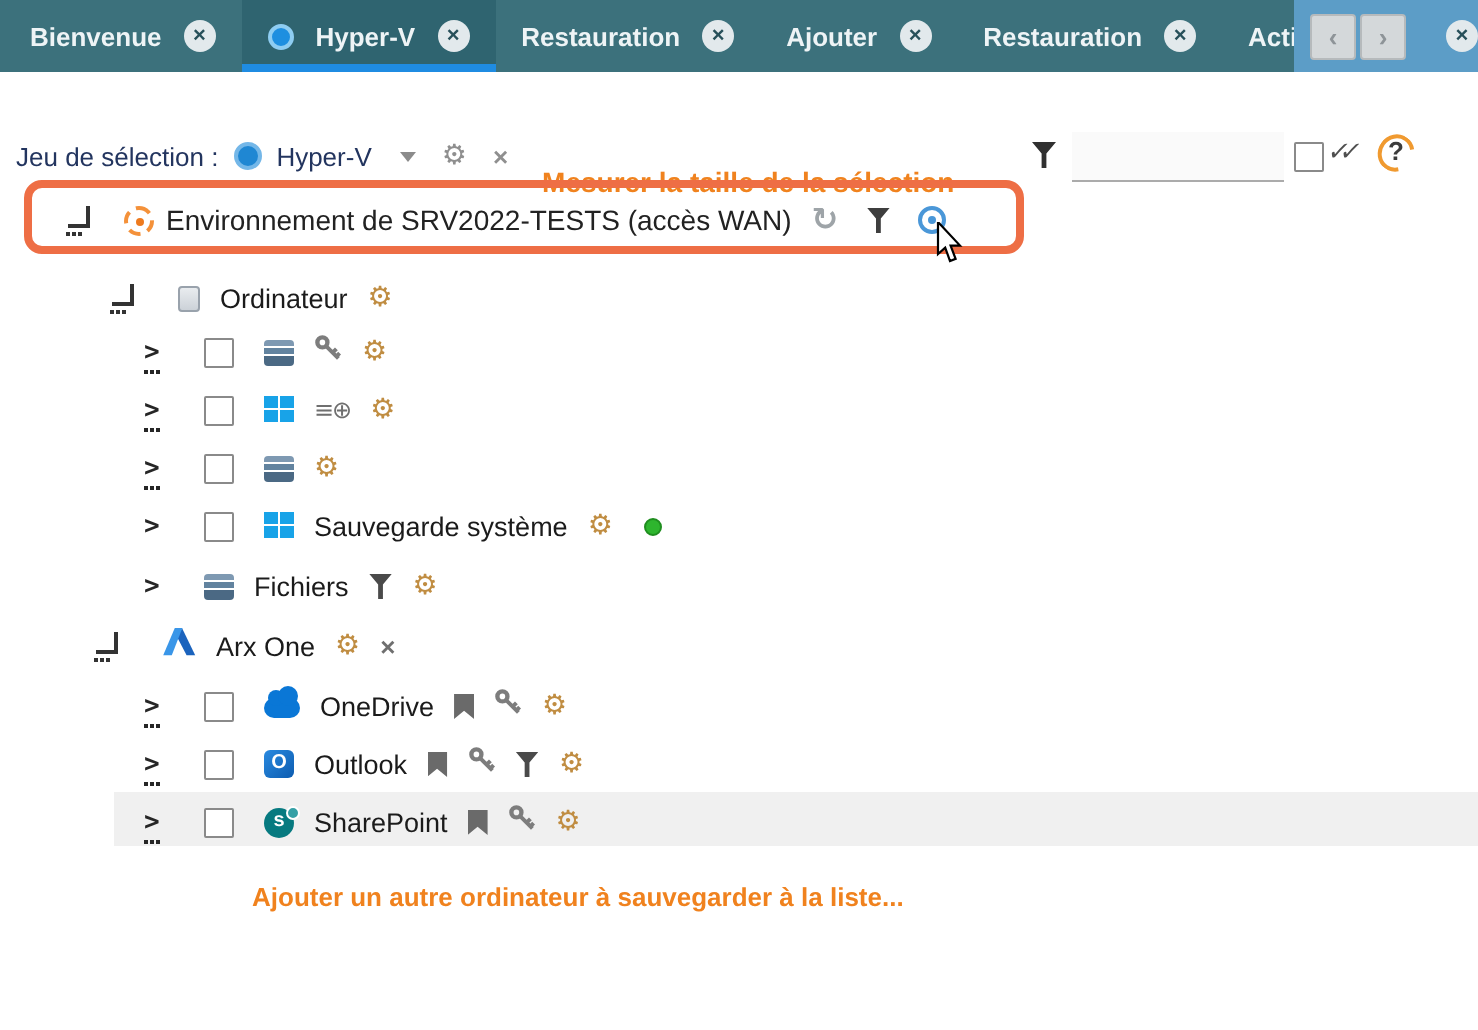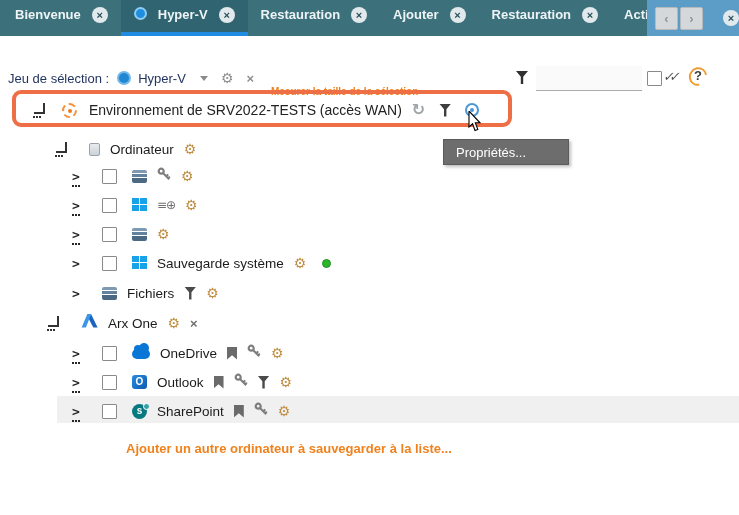--- a/index.html
+++ b/index.html
@@ -3,21 +3,21 @@
 <meta charset="utf-8">
 <style>
   html,body{margin:0;padding:0;}
   body{width:739px;height:515px;overflow:hidden;background:#fff;
        font-family:"Liberation Sans",sans-serif;-webkit-font-smoothing:antialiased;}
   #canvas{position:relative;width:739px;height:515px;background:#fff;overflow:hidden;}
 
   
   .tabbar{position:absolute;left:0;top:0;width:739px;height:36px;background:var(--tab_bar);
           display:flex;align-items:stretch;padding-left:2px;}
-  .tab{position:relative;display:flex;align-items:flex-start;gap:11px;padding:7px 13px;cursor:pointer;}
+  .tab{position:relative;display:flex;align-items:center;gap:11px;padding:12px 13px;cursor:pointer;}
   .tab .tlabel{color:#eef4f6;font-size:13px;font-weight:bold;white-space:nowrap;}
   .tab.selected{background:var(--tab_selected);}
   .tab.selected::after{content:"";position:absolute;left:0;right:0;bottom:0;height:4px;background:var(--tab_underline);}
   .tabcircle{width:13px;height:13px;border-radius:50%;background:#1e8fe0;border:2px solid #8ecdf2;box-sizing:border-box;}
   .close{width:16px;height:16px;border-radius:50%;background:#e2e9ec;color:#27505a;
          font-size:11px;font-weight:bold;display:flex;align-items:center;justify-content:center;
          line-height:1;flex:0 0 auto;cursor:pointer;}
   .tabbar-right{position:absolute;right:0;top:0;width:94px;height:36px;background:var(--tab_right_bg);
                 display:flex;align-items:center;gap:2px;padding-left:8px;box-sizing:border-box;}
   .sbtn{width:21px;height:21px;background:#d4d8da;border:1px solid #b6babc;border-radius:2px;
@@ -27,21 +27,21 @@
   
   .selbar{position:absolute;left:8px;top:64px;height:28px;width:731px;display:flex;align-items:center;}
   .sel-label{color:#23355f;font-size:13px;}
   .sel-circle{width:14px;height:14px;border-radius:50%;background:#1f87d3;border:2px solid #74b7e8;box-sizing:border-box;margin-left:8px;}
   .sel-value{color:#23355f;font-size:13px;margin-left:7px;}
   .caret{width:0;height:0;border-left:4px solid transparent;border-right:4px solid transparent;
          border-top:5px solid #8b8b8b;margin-left:14px;cursor:pointer;}
   .gear{font-family:"DejaVu Sans",sans-serif;font-size:14px;color:#c08d42;line-height:1;cursor:pointer;}
   .gear.gray{color:#8f8f8f;}
   .xicon{color:#8f8f8f;font-size:13px;font-weight:bold;line-height:1;cursor:pointer;}
-  .measure{color:var(--accent_orange);font-size:10px;font-weight:bold;margin-left:17px;cursor:pointer;white-space:nowrap;margin-top:26px;}
+  .measure{color:var(--accent_orange);font-size:14px;font-weight:bold;margin-left:17px;cursor:pointer;white-space:nowrap;margin-top:26px;}
   .funnel{width:12px;height:13px;background:#303030;
           clip-path:polygon(0 0,100% 0,60% 44%,60% 100%,40% 100%,40% 44%);}
   .funnel.abs{position:absolute;left:508px;top:7px;}
   .filter-input{position:absolute;left:528px;top:2px;width:100px;height:24px;border:none;outline:none;
                 border-bottom:1px solid #ababab;background:#fafafa;font-size:12px;padding:0 3px;}
   .cb{width:13px;height:13px;background:#fff;border:1px solid #8a8a8a;border-radius:1px;box-sizing:content-box;cursor:pointer;}
   .cb.abs{position:absolute;left:639px;top:7px;}
   .dblcheck{position:absolute;left:656px;top:5px;font-family:"DejaVu Sans",sans-serif;color:#4f4f4f;
             font-size:13px;font-weight:bold;letter-spacing:-5px;transform:skewX(-12deg);cursor:pointer;}
   .help{position:absolute;left:681px;top:3px;width:18px;height:19px;cursor:pointer;}
@@ -52,21 +52,21 @@
   
   .annobox{position:absolute;left:12px;top:90px;width:500px;height:37px;border:4px solid var(--annotation_border);
            border-radius:9px;box-sizing:border-box;background:transparent;}
   .envrow{position:absolute;left:34px;top:98px;height:24px;display:flex;align-items:center;}
   .collapse{position:relative;width:9px;height:9px;border-right:2px solid #333;border-bottom:2px solid #333;margin-bottom:4px;cursor:pointer;}
   .collapse::after{content:"";position:absolute;left:-1px;bottom:-6px;width:2px;height:2px;background:#333;
                    box-shadow:3px 0 #333,6px 0 #333;}
   .dashed-circle{position:relative;width:15px;height:15px;border:2px dashed #f4913a;border-radius:50%;
                  box-sizing:border-box;margin-left:17px;}
   .dashed-circle::after{content:"";position:absolute;left:4px;top:4px;width:4px;height:4px;border-radius:50%;background:#ee7a1e;}
-  .env-label{font-size:14px;color:#222;margin-left:12px;white-space:nowrap;}
+  .env-label{font-size:14px;color:#222;margin-left:6px;white-space:nowrap;}
   .refresh{font-family:"DejaVu Sans",sans-serif;color:#9ea4a8;font-size:16px;font-weight:bold;margin-left:10px;line-height:1;cursor:pointer;}
   .envrow .funnel{margin-left:14px;background:#3e3e3e;cursor:pointer;}
   .props-icon{position:relative;width:14px;height:14px;border:2px solid #4a97d8;border-radius:50%;
               box-sizing:border-box;margin-left:14px;cursor:pointer;}
   .props-icon::after{content:"";position:absolute;left:3px;top:3px;width:4px;height:4px;border-radius:50%;background:#4a97d8;}
 
   
   .tooltip{position:absolute;left:443px;top:139px;height:26px;min-width:126px;background:var(--tooltip_bg);
            border:1px solid #5c5c5c;color:#fff;font-size:13px;display:flex;align-items:center;
            padding:0 12px;box-sizing:border-box;box-shadow:2px 2px 3px rgba(0,0,0,.25);}
@@ -168,23 +168,20 @@
   <div class="annobox"></div>
   <div class="envrow">
     <span class="collapse"></span>
     <span class="dashed-circle"></span>
     <span class="env-label">Environnement de SRV2022-TESTS (accès WAN)</span>
     <span class="refresh">↻</span>
     <span class="funnel"></span>
     <span class="props-icon"></span>
   </div>
 
-  <div class="tooltip">
-    <span>Propriétés...</span>
-  </div>
   <svg class="cursor" width="15" height="21" viewBox="0 0 15 21">
     <polygon points="1,0 1,16 4.6,12.8 7,19.5 9.8,18.4 7.3,11.8 12,11.8" fill="#fff" stroke="#000" stroke-width="1.1"></polygon>
   </svg>
 
   <div class="rowbg"></div>
 
   <div class="trow" style="top:136px;left:52px">
     <span class="collapse" style="margin-left:4px"></span>
     <span class="t-ic ic-computer" style="margin-left:22px"></span>
     <span class="tlbl">Ordinateur</span>

